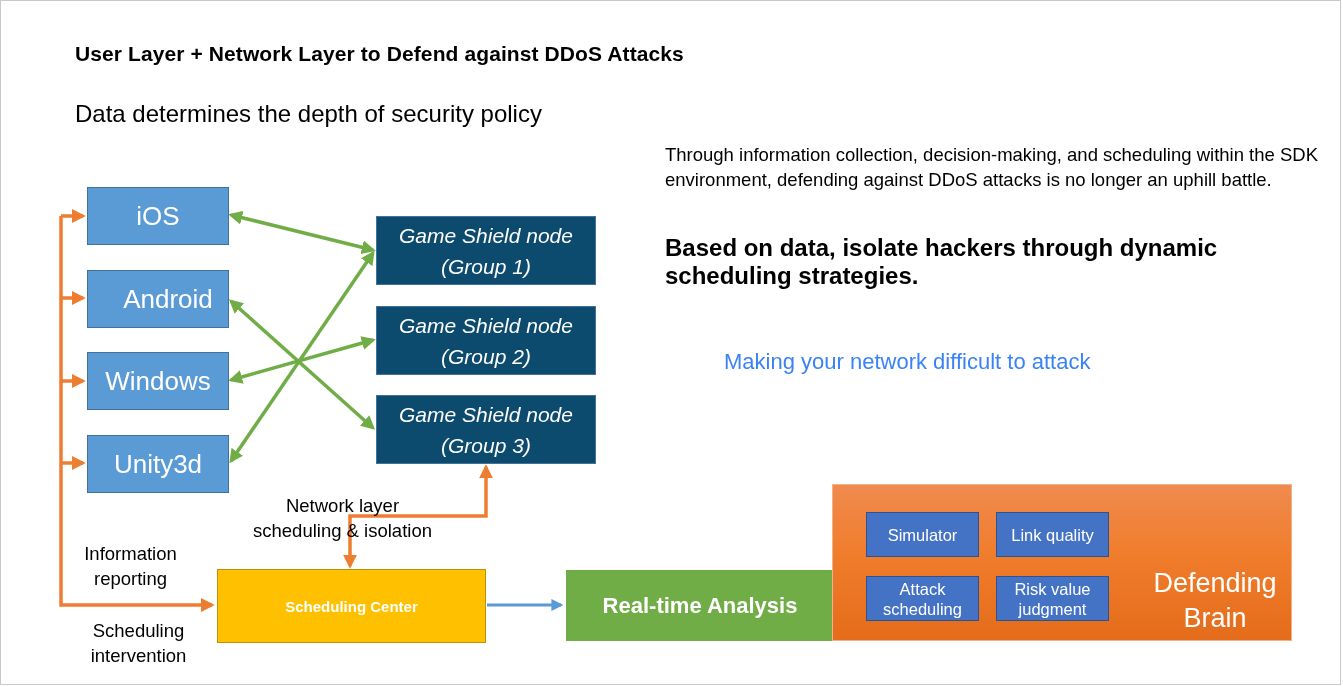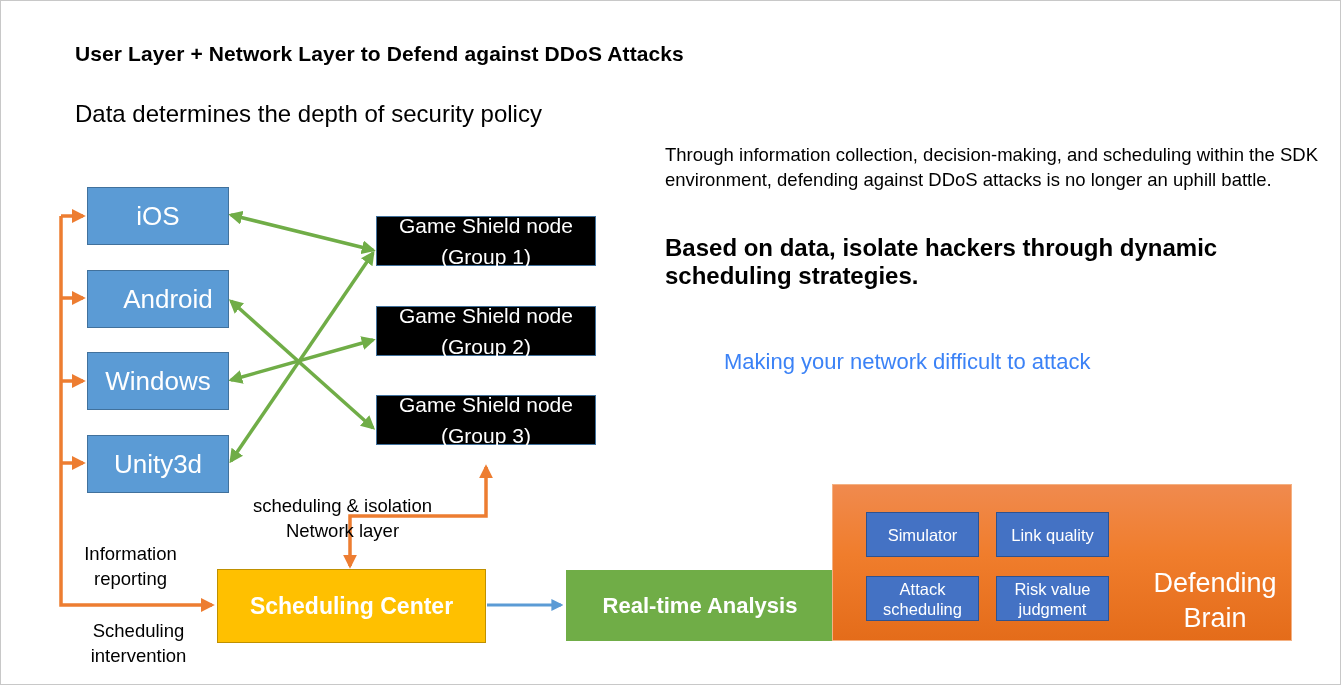--- a/index.html
+++ b/index.html
@@ -10,23 +10,23 @@
   .abs { position:absolute; }
   .title { left:75px; top:42px; font-size:21px; font-weight:bold; white-space:nowrap; letter-spacing:0.1px; }
   .subtitle { left:75px; top:100px; font-size:24px; white-space:nowrap; }
   .desc { left:665px; top:142px; width:670px; font-size:18.5px; line-height:25px; }
   .desc-bold { left:665px; top:234px; width:600px; font-size:24px; font-weight:bold; line-height:28px; }
   .tagline { left:724px; top:349px; font-size:22px; color:#3b82f6; white-space:nowrap; }
 
   .box { position:absolute; display:flex; align-items:center; justify-content:center;
          text-align:center; color:#fff; box-sizing:border-box; }
   .client { background:#5B9BD5; border:1px solid #41719C; width:142px; height:58px; font-size:26px; }
-  .gsn { background:#000000; border:1px solid #41719C; width:220px; height:50px; font-size:21px; line-height:31px; }
+  .gsn { background:#0c4a6e; border:1px solid #41719C; width:220px; height:69px; font-size:21px; line-height:31px;font-style:italic; }
   .sched { left:217px; top:569px; width:269px; height:74px; background:#FFC000; border:1px solid #BF9000;
-           font-size:23px; font-weight:bold; }
+           font-size:15px; font-weight:bold; }
   .rta { left:566px; top:570px; width:268px; height:71px; background:#70AD47; font-size:22px; font-weight:bold; }
   .brain { left:832px; top:484px; width:460px; height:157px;
            background:linear-gradient(to bottom, #F08A4E 0%, #F07D2C 45%, #E46C1A 100%);
            border:1px solid #F4B183; box-sizing:border-box; }
   .mini { background:#4472C4; border:1px solid #2F528F; width:113px; height:45px; font-size:16.5px; line-height:20px; }
   .brain-label { left:1140px; top:566px; width:150px; text-align:center; font-size:27px; color:#fff; line-height:35px; }
   .lbl { position:absolute; font-size:18.5px; line-height:25px; text-align:center; white-space:nowrap; color:#000; }
   svg.lines { position:absolute; left:0; top:0; }
 </style>
 </head>
@@ -96,22 +96,22 @@
   </div>
 </div>
 <div class="box gsn" style="left:376px; top:395px;">
   <div>
     <div>Game Shield node</div>
     <div>(Group 3)</div>
   </div>
 </div>
 
 <div class="lbl" style="left:240px; top:493px; width:205px;">
+  <div>Network layer</div>
   <div>scheduling &amp; isolation</div>
-  <div>Network layer</div>
 </div>
 <div class="lbl" style="left:68px; top:541px; width:125px;">
   <div>Information</div>
   <div>reporting</div>
 </div>
 <div class="lbl" style="left:76px; top:618px; width:125px;">
   <div>Scheduling</div>
   <div>intervention</div>
 </div>
 

